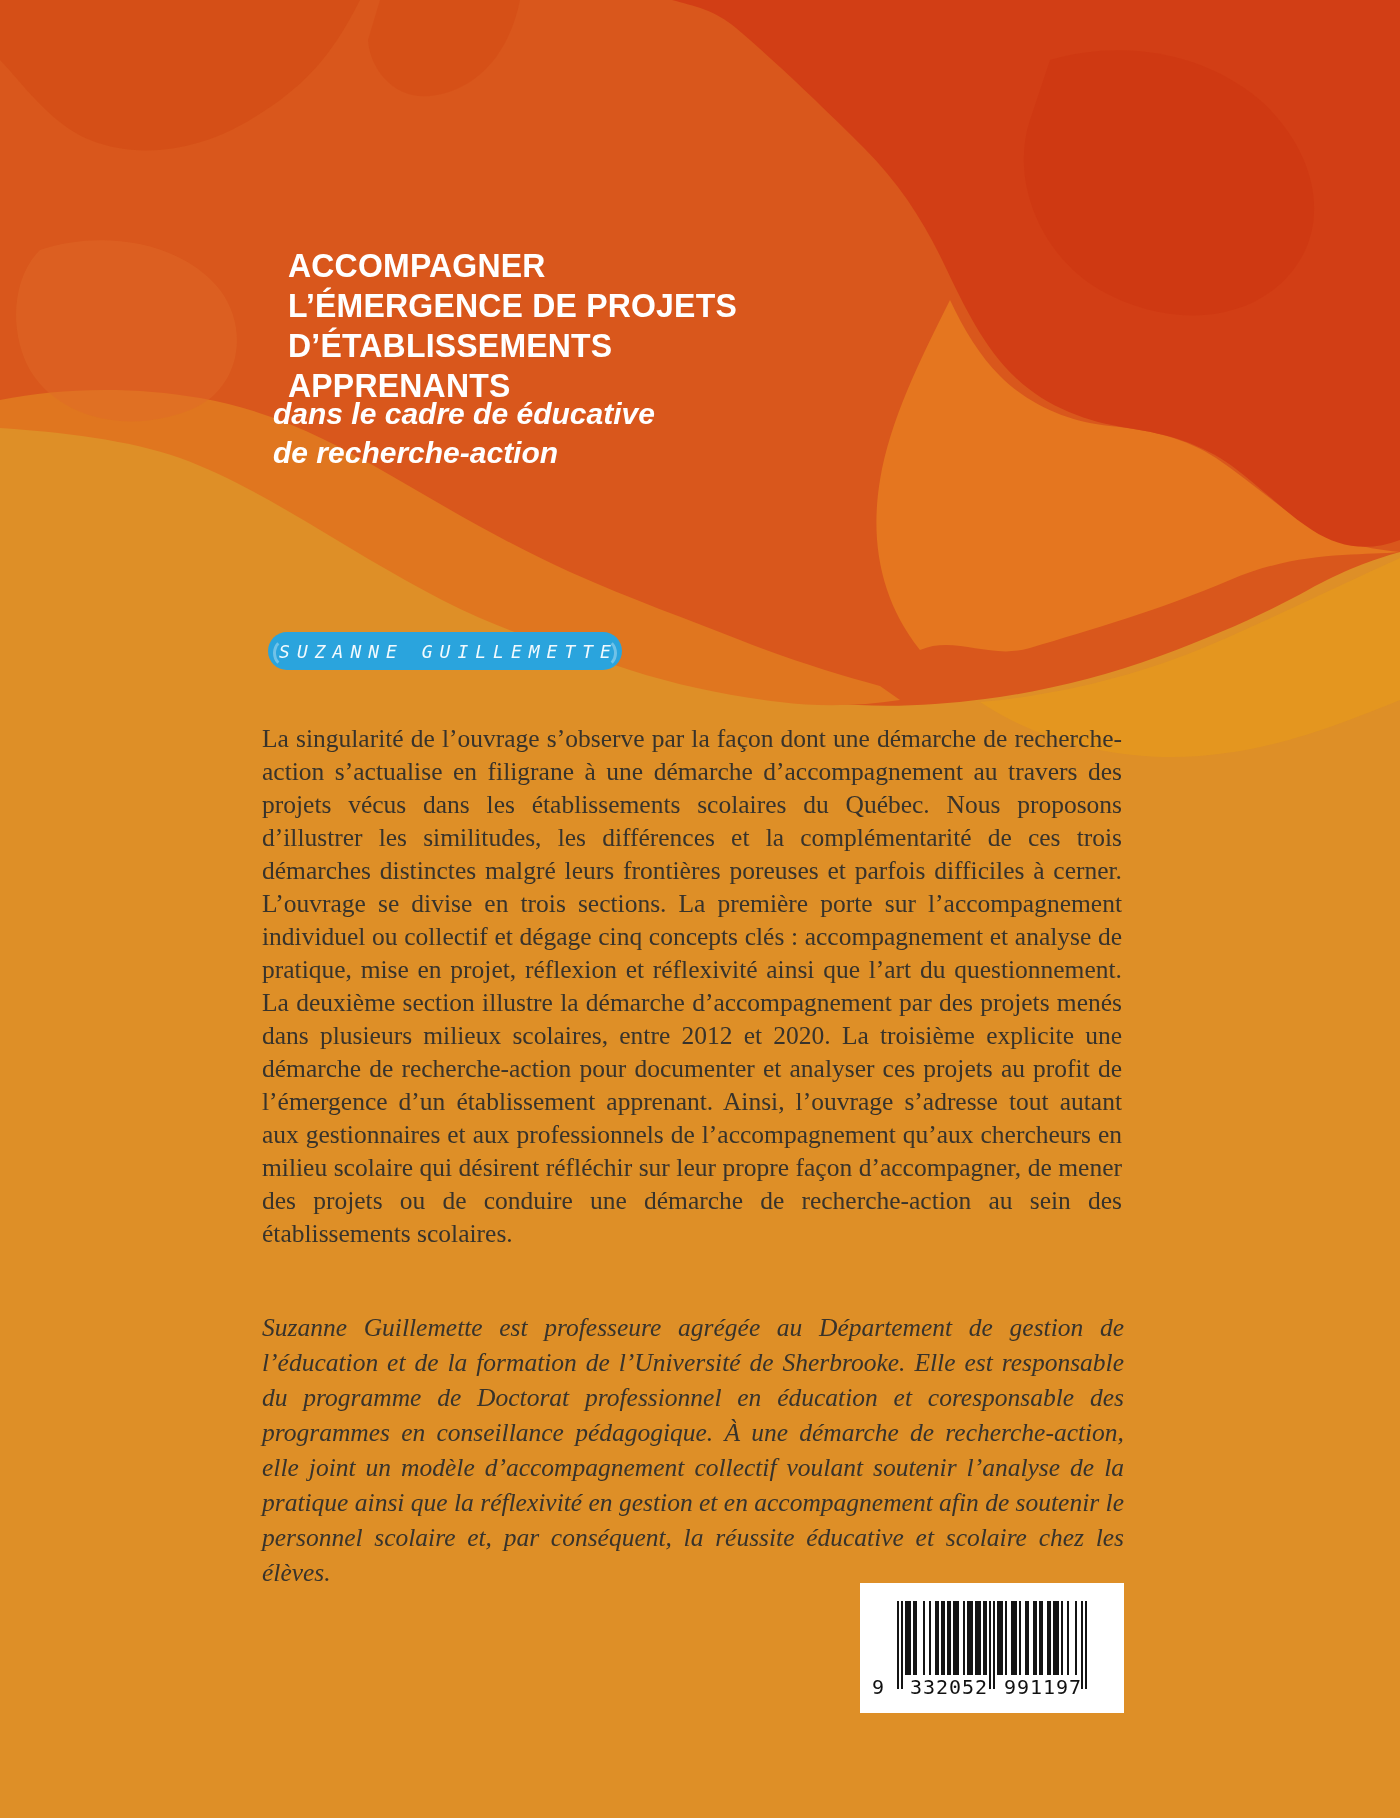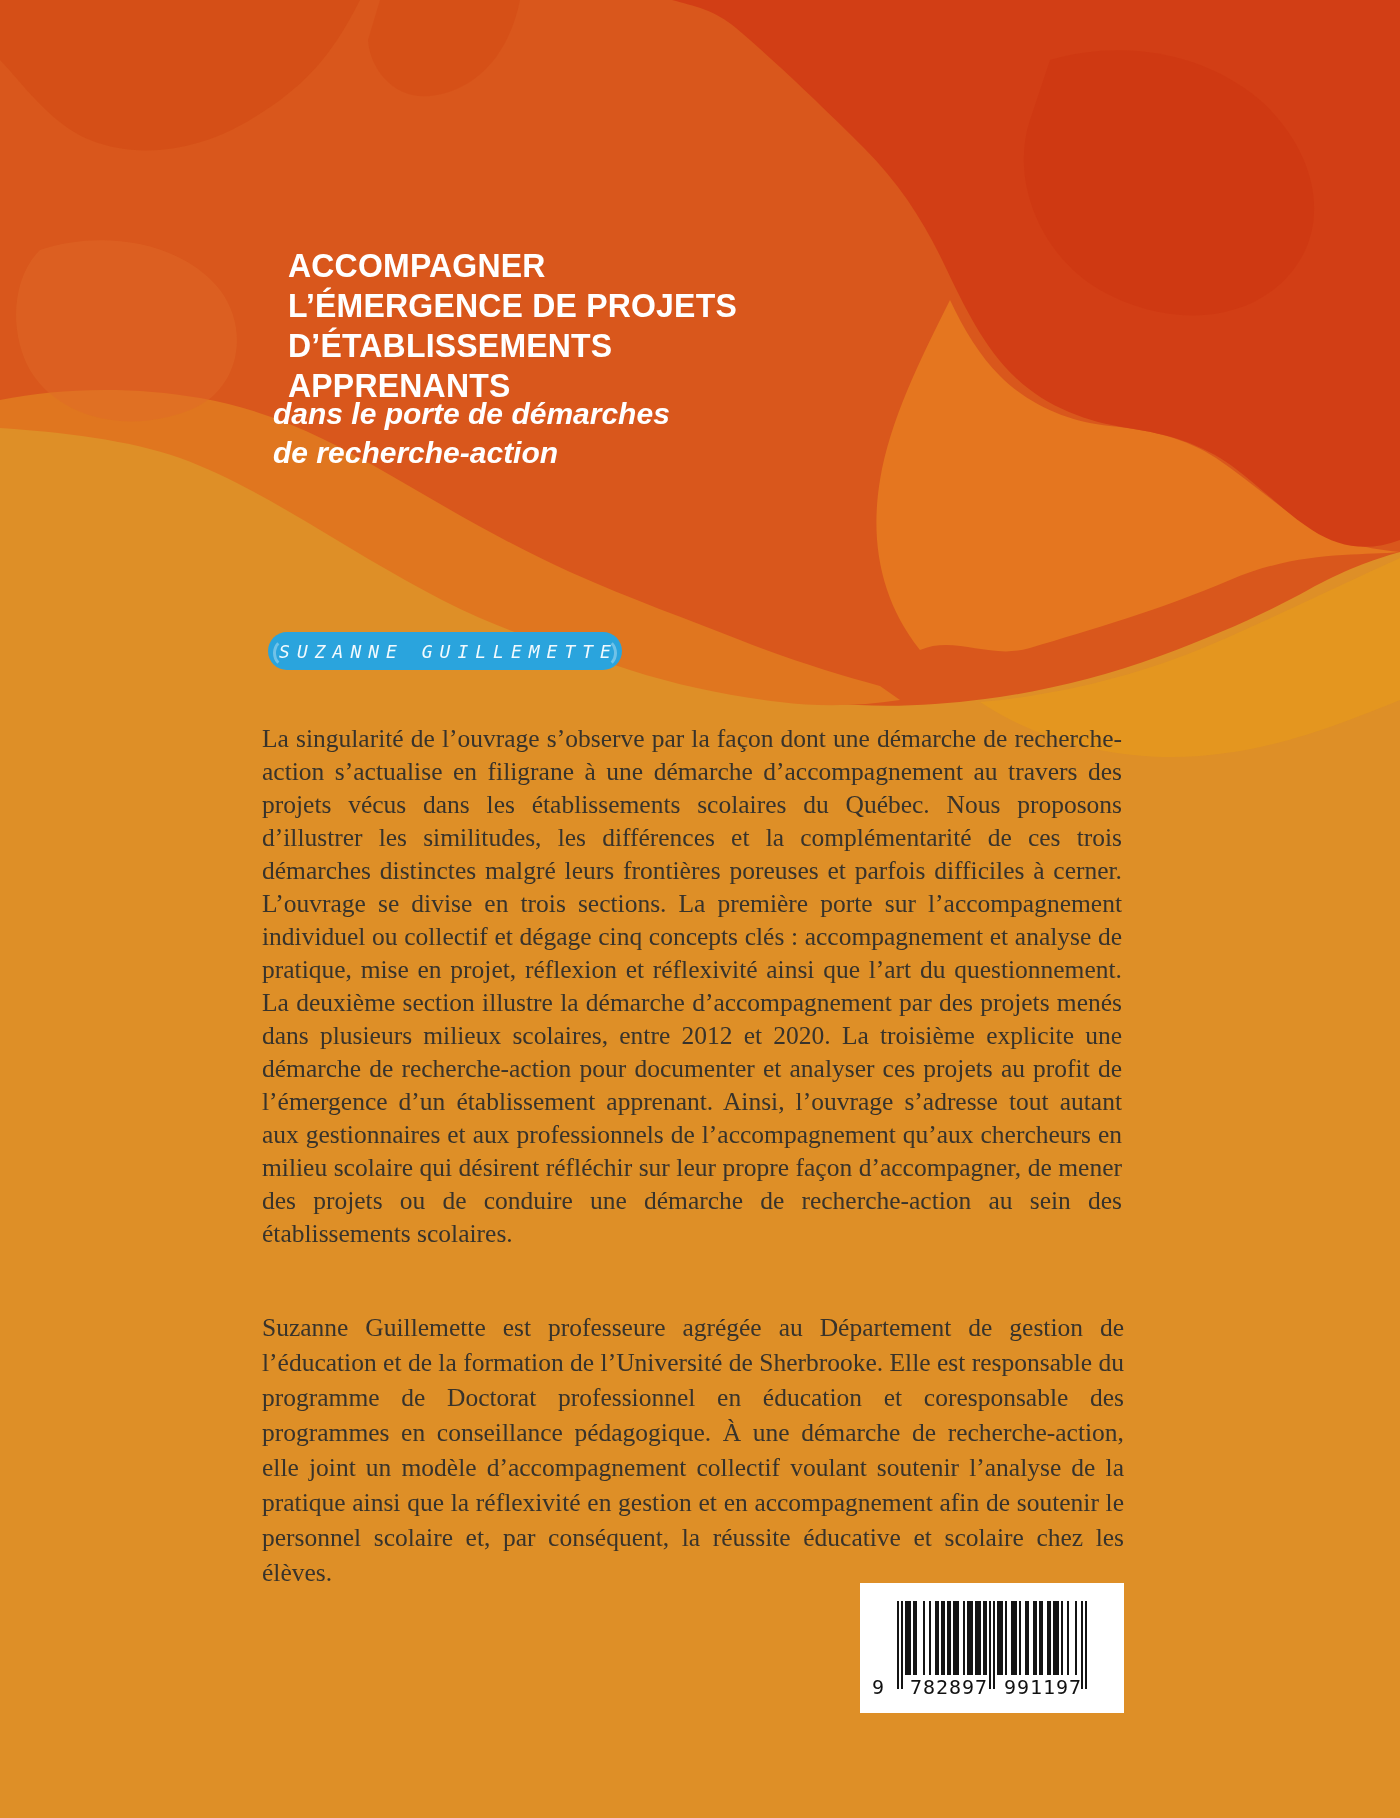--- a/index.html
+++ b/index.html
@@ -25,21 +25,21 @@
   .pill::before,.pill::after{content:"";position:absolute;top:6px;width:22px;height:24px;
         border:3px solid rgba(255,255,255,.33);border-radius:50%;
         border-top-color:transparent;border-bottom-color:transparent;}
   .pill::before{left:5px;border-right-color:transparent;}
   .pill::after{right:5px;border-left-color:transparent;}
 
   .desc{position:absolute;left:262px;top:722px;width:860px;margin:0;
         font-size:25.5px;line-height:33px;color:var(--ink,#38332B);
         text-align:justify;hyphens:auto;}
   .bio{position:absolute;left:262px;top:1310px;width:862px;margin:0;
-       font-size:25.5px;line-height:35px;
+       font-size:25.5px;line-height:35px;font-style:italic;
        color:var(--ink,#38332B);text-align:justify;hyphens:auto;}
 
   .barcode{position:absolute;left:860px;top:1583px;width:264px;height:130px;background:#fff;}
   .barcode svg{position:absolute;left:37px;top:18px;}
   .bc-digits{position:absolute;top:92px;left:0;width:264px;height:26px;
              font-family:"DejaVu Sans Mono",monospace;font-size:20px;color:#111;}
   .bc-digits .d9{position:absolute;left:12px;top:0;}
   .bc-digits .g1{position:absolute;left:46px;width:86px;top:0;text-align:center;letter-spacing:1px;}
   .bc-digits .g2{position:absolute;left:140px;width:86px;top:0;text-align:center;letter-spacing:1px;}
 </style>
@@ -69,21 +69,21 @@
   </svg>
 
   <h1 class="title">
     <span>ACCOMPAGNER</span>
     <span>L’ÉMERGENCE DE PROJETS</span>
     <span>D’ÉTABLISSEMENTS</span>
     <span>APPRENANTS</span>
   </h1>
 
   <h2 class="subtitle">
-    <span>dans le porte de démarches</span>
+    <span>dans le cadre de éducative</span>
     <span>de recherche-action</span>
   </h2>
 
   <div class="pill">
     <span>SUZANNE GUILLEMETTE</span>
   </div>
 
   <p class="desc">La singularité de l’ouvrage s’observe par la façon dont une démarche de recherche-action s’actualise en filigrane à une démarche d’accompagnement au travers des projets vécus dans les établissements scolaires du Québec. Nous proposons d’illustrer les similitudes, les différences et la complémentarité de ces trois démarches distinctes malgré leurs frontières poreuses et parfois difficiles à cerner. L’ouvrage se divise en trois sections. La première porte sur l’accompagnement individuel ou collectif et dégage cinq concepts clés : accompagnement et analyse de pratique, mise en projet, réflexion et réflexivité ainsi que l’art du questionnement. La deuxième section illustre la démarche d’accompagnement par des projets menés dans plusieurs milieux scolaires, entre 2012 et 2020. La troisième explicite une démarche de recherche-action pour documenter et analyser ces projets au profit de l’émergence d’un établissement apprenant. Ainsi, l’ouvrage s’adresse tout autant aux gestionnaires et aux professionnels de l’accompagnement qu’aux chercheurs en milieu scolaire qui désirent réfléchir sur leur propre façon d’accompagner, de mener des projets ou de conduire une démarche de recherche-action au sein des établissements scolaires.</p>
 
   <p class="bio">Suzanne Guillemette est professeure agrégée au Département de gestion de l’éducation et de la formation de l’Université de Sherbrooke. Elle est responsable du programme de Doctorat professionnel en éducation et coresponsable des programmes en conseillance pédagogique. À une démarche de recherche-action, elle joint un modèle d’accompagnement collectif voulant soutenir l’analyse de la pratique ainsi que la réflexivité en gestion et en accompagnement afin de soutenir le personnel scolaire et, par conséquent, la réussite éducative et scolaire chez les élèves.</p>
@@ -139,18 +139,18 @@
         <rect x="158" y="0" width="2" height="74" fill="#141414"></rect>
         <rect x="160" y="0" width="2" height="74" fill="#141414"></rect>
         <rect x="164" y="0" width="2" height="74" fill="#141414"></rect>
         <rect x="170" y="0" width="2" height="74" fill="#141414"></rect>
         <rect x="178" y="0" width="2" height="74" fill="#141414"></rect>
         <rect x="184" y="0" width="2" height="88" fill="#141414"></rect>
         <rect x="188" y="0" width="2" height="88" fill="#141414"></rect>
       </svg>
     <div class="bc-digits">
       <span class="d9">9</span>
-      <span class="g1">782897</span>
+      <span class="g1">332052</span>
       <span class="g2">991197</span>
     </div>
   </div>
 
 </div>
 
 </body></html>

